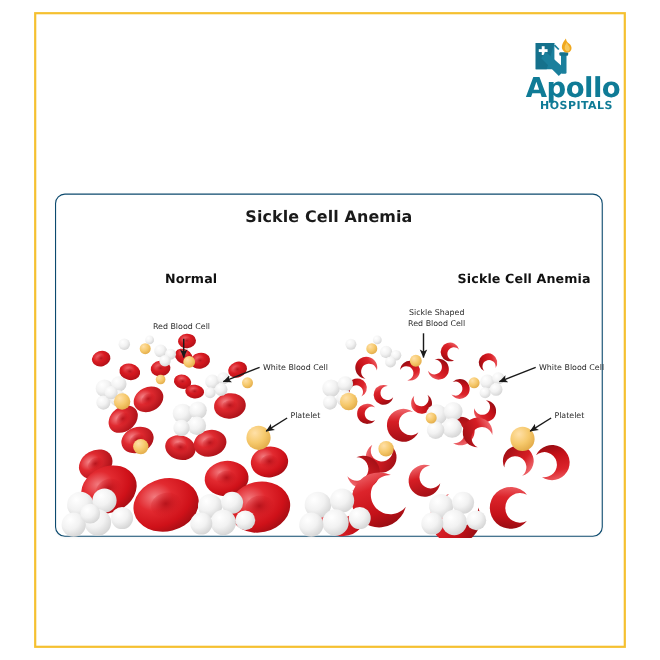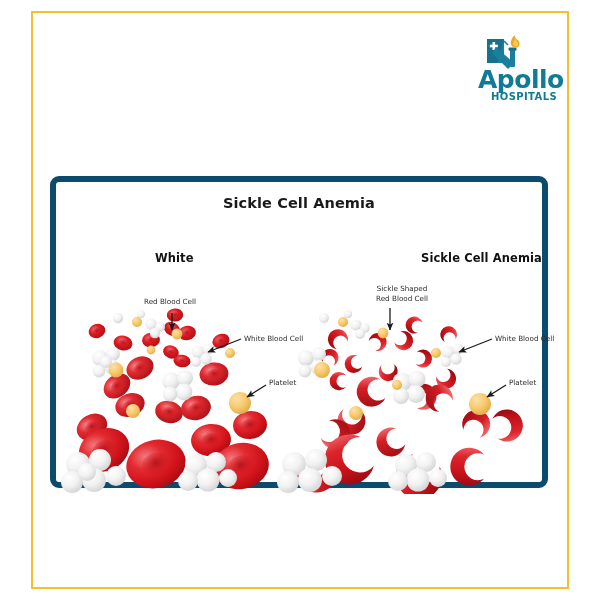--- a/index.html
+++ b/index.html
@@ -74,21 +74,21 @@
     margin-top: -2px;
   }
   
   .card {
     position: absolute;
     left: 50px;
     top: 176px;
     width: 498px;
     height: 312px;
     background: #ffffff;
-    border: 6px solid #0c4a6e;
+    border: 1px solid #0c4a6e;
     border-radius: 9px;
     box-sizing: border-box;
     box-shadow: 0 1px 3px rgba(0,0,0,0.04);
   }
   .card-title {
     position: absolute;
     left: 0;
     top: 13px;
     width: 100%;
     text-align: center;
@@ -158,21 +158,21 @@
     <div class="logo-wordmark">
       <span class="logo-apollo">Apollo</span>
       <span class="logo-hospitals">HOSPITALS</span>
     </div>
   </div>
 
   <div class="card">
 
     <div class="card-title">Sickle Cell Anemia</div>
 
-    <div class="panel-heading heading-normal">White</div>
+    <div class="panel-heading heading-normal">Normal</div>
     <div class="panel-heading heading-sickle">Sickle Cell Anemia</div>
 
     <div class="diagram">
       <svg viewBox="0 0 498 312" width="498" height="312" xmlns="http://www.w3.org/2000/svg">
         <defs>
 
           <radialGradient id="rbcBig" cx="36%" cy="30%" r="78%">
             <stop offset="0%" stop-color="#f27a7e"></stop>
             <stop offset="34%" stop-color="#e22a30"></stop>
             <stop offset="72%" stop-color="#cf1119"></stop>

